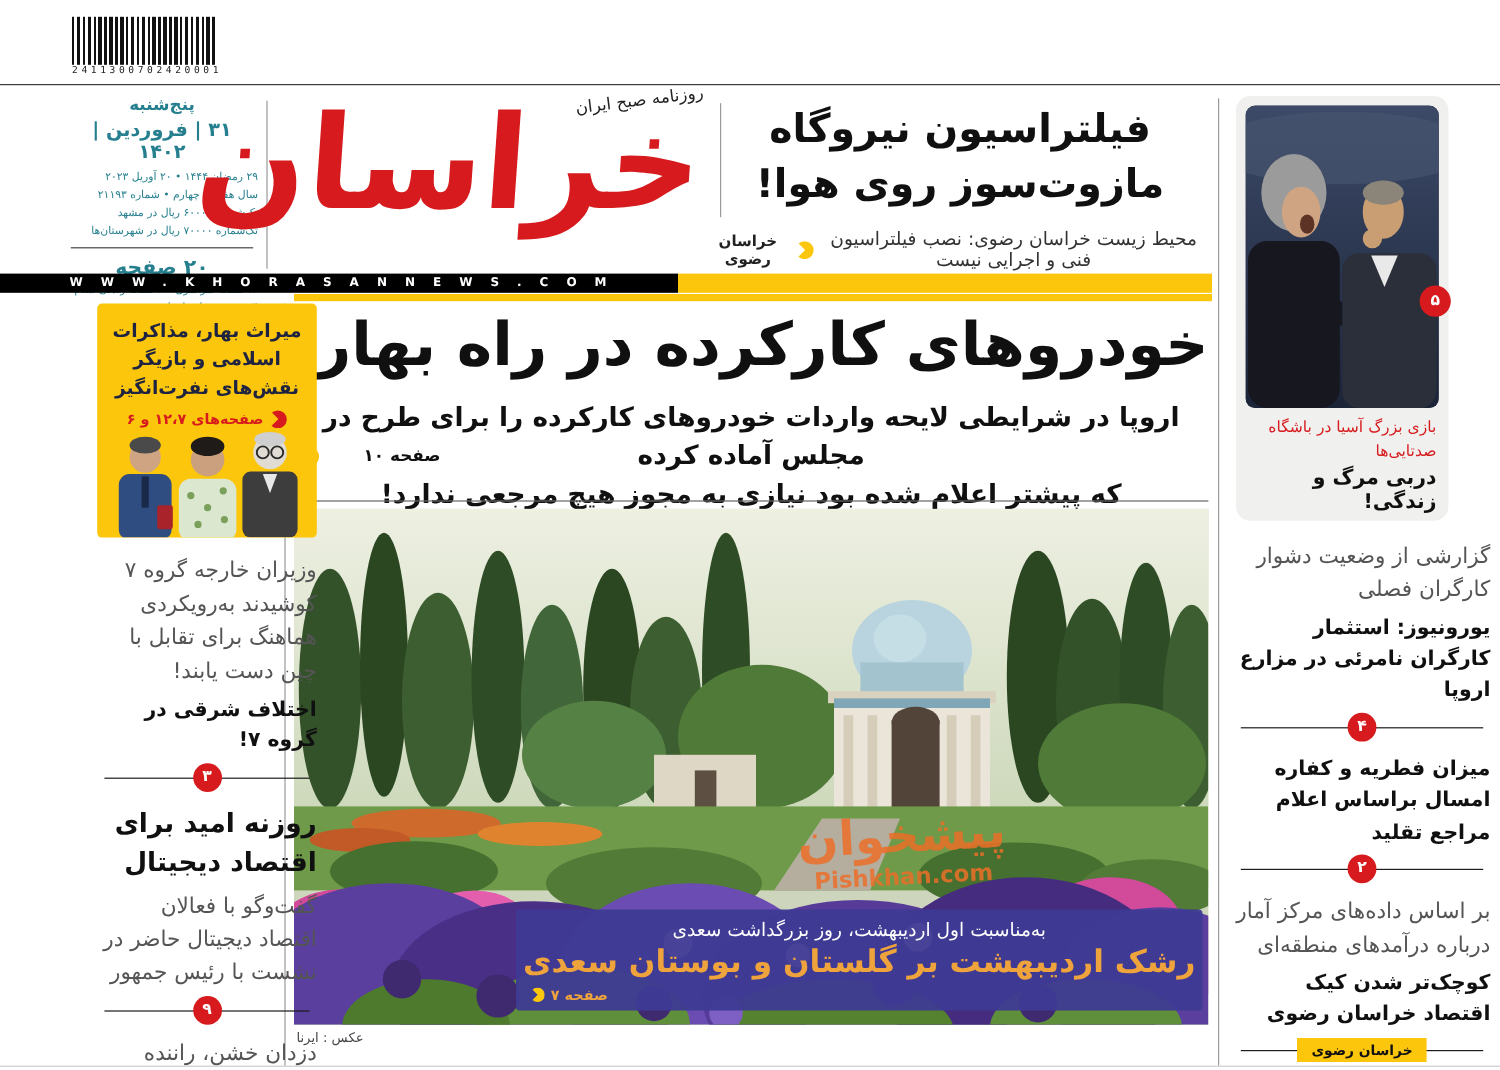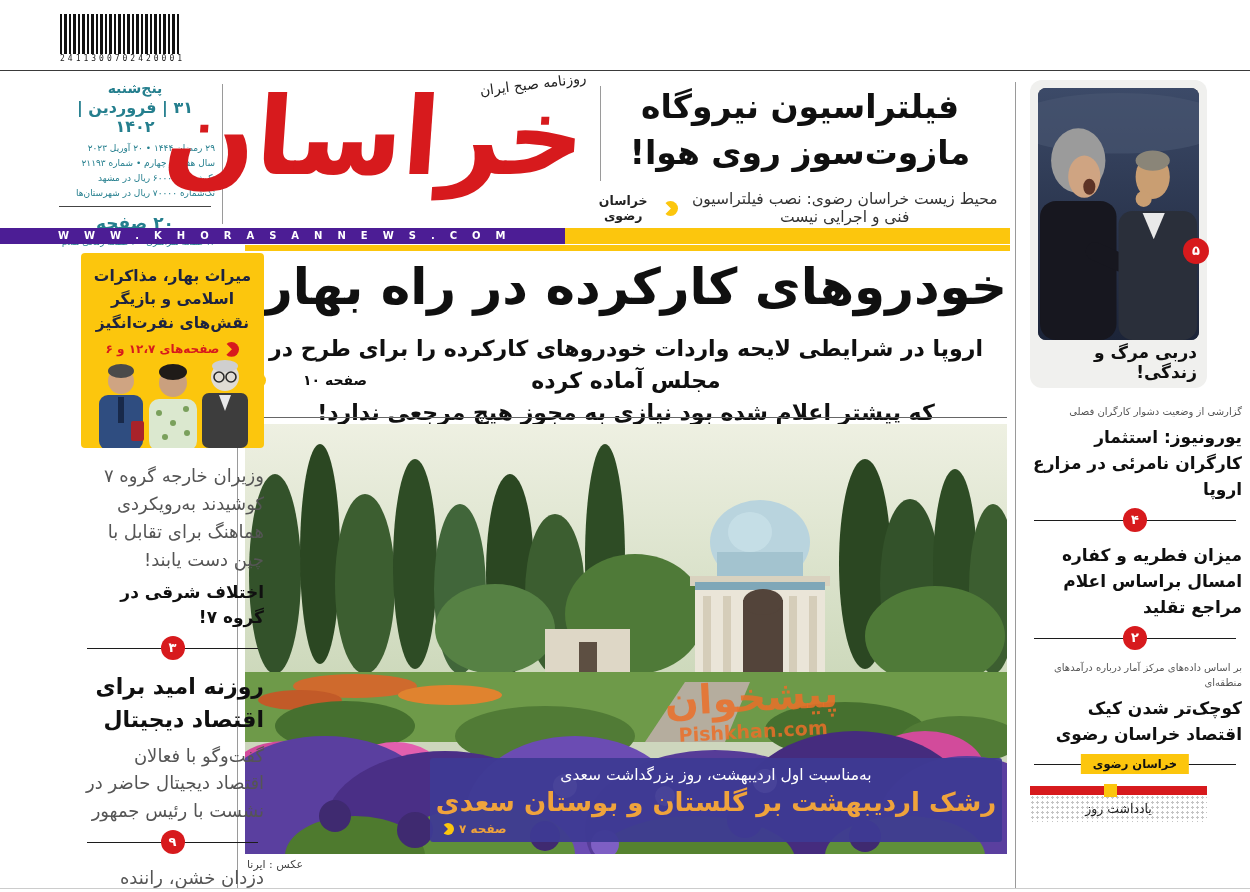--- a/index.html
+++ b/index.html
@@ -39,21 +39,21 @@
   .topstory .deckrow{display:flex;align-items:center;justify-content:flex-start;
         gap:7px;margin-top:14px;padding-right:6px;}
   .topstory .deck{font-size:15.5px;color:#333;}
   .topstory .tag{font-size:12.5px;font-weight:bold;color:#222;}
 
   .crescent{display:inline-block;width:15px;height:15px;border-radius:50%;
     clip-path:polygon(50% 50%,0 0,100% 0,100% 100%,0 100%);background:var(--yellow);flex:0 0 auto;}
   .crescent.red{background:var(--red);}
 
   
-  .webbar{left:0;top:228px;width:565px;height:16px;background:#4c1d95;color:#fff;
+  .webbar{left:0;top:228px;width:565px;height:16px;background:#000000;color:#fff;
     font-size:10px;font-weight:bold;line-height:16px;letter-spacing:15px;
     direction:ltr;padding-left:58px;white-space:nowrap;}
   .ybar1{left:565px;top:228px;width:445px;height:16px;background:var(--yellow);}
   .ybar2{left:245px;top:245px;width:765px;height:6px;background:var(--yellow);}
 
   
   .main{left:245px;top:250px;width:762px;}
   .lead-hl{font-size:50px;font-weight:bold;text-align:center;white-space:nowrap;
     letter-spacing:-1px;line-height:1.5;}
   .lead-deck{font-size:22px;font-weight:bold;text-align:center;line-height:1.45;margin-top:8px;}
@@ -102,21 +102,21 @@
   
   .rightcol{left:1028px;top:80px;width:214px;}
   .photocard{position:relative;width:177px;margin-right:35px;background:#f0f0ee;
     border-radius:12px;padding:8px 8px 6px 8px;}
   .photocard .pimg{width:100%;height:252px;border-radius:8px;overflow:hidden;background:#2b3146;}
   .photocard .pimg svg{width:100%;height:100%;display:block;}
   .photocard .badge{position:absolute;right:-2px;top:158px;width:26px;height:26px;line-height:26px;}
   .photocard .kick{color:var(--red);font-size:13px;line-height:1.5;margin-top:7px;padding:0 2px;}
   .photocard .ttl{font-weight:bold;font-size:17px;margin-top:2px;padding:0 2px;}
   .rightcol .item{margin-top:12px;}
-  .rightcol .col-lead{font-size:10px;line-height:1.55;}
+  .rightcol .col-lead{font-size:18px;line-height:1.55;}
   .rightcol .col-title{font-size:17px;line-height:1.55;margin-top:4px;}
   .rightcol .items{margin-top:16px;}
   .note{width:177px;margin-right:35px;margin-top:14px;position:relative;}
   .redbar{position:relative;height:9px;background:var(--red);}
   .redbar .ysq{position:absolute;left:42%;top:-2px;width:13px;height:13px;background:var(--yellow);}
   .dotted{height:27px;background-image:radial-gradient(#c4c4c4 1px,transparent 1.3px);
     background-size:5px 5px;text-align:center;font-size:12.5px;color:#222;line-height:27px;}
   .bottomline{left:0;top:888px;width:1250px;background:#ccc;}
 </style>
 </head>
@@ -367,20 +367,21 @@
           <g>
             <ellipse cx="114" cy="88" rx="17" ry="22" fill="#c99e72"></ellipse>
             <ellipse cx="114" cy="72" rx="17" ry="10" fill="#8a8578"></ellipse>
             <rect x="80" y="122" width="78" height="128" rx="14" fill="#2a2f3a"></rect>
             <polygon points="104,124 126,124 115,150" fill="#e9e9e9"></polygon>
             <circle cx="105" cy="110" r="8" fill="#c99e72"></circle>
           </g>
         </svg>
       </div>
       <span class="badge">۵</span>
+      <div class="kick">بازی بزرگ آسیا در باشگاه صدتایی‌ها</div>
       <div class="ttl">دربی مرگ و زندگی!</div>
     </div>
 
     <div class="items">
       <div class="item">
         <div class="col-lead">گزارشی از وضعیت دشوار کارگران فصلی</div>
         <div class="col-title">یورونیوز: استثمار کارگران نامرئی در مزارع اروپا</div>
       </div>
       <div class="sep">
         <span class="badge">۴</span>

